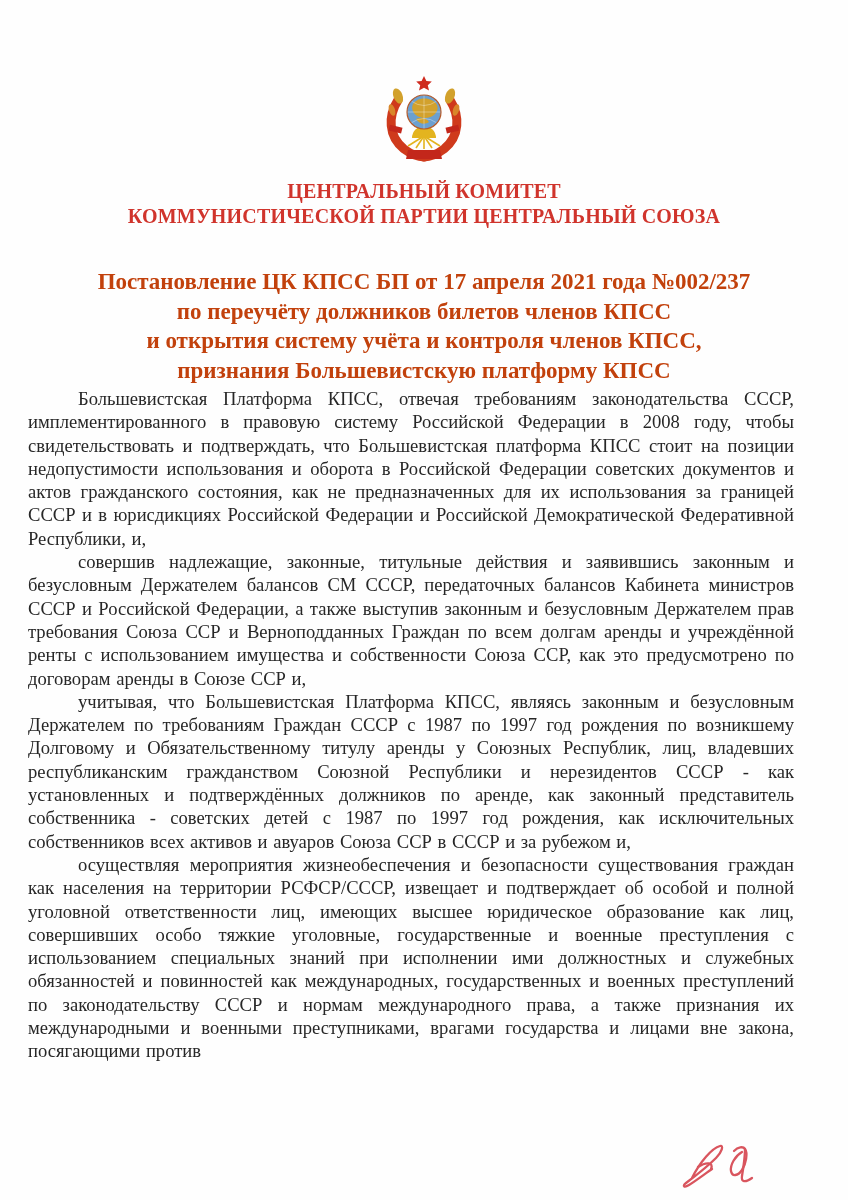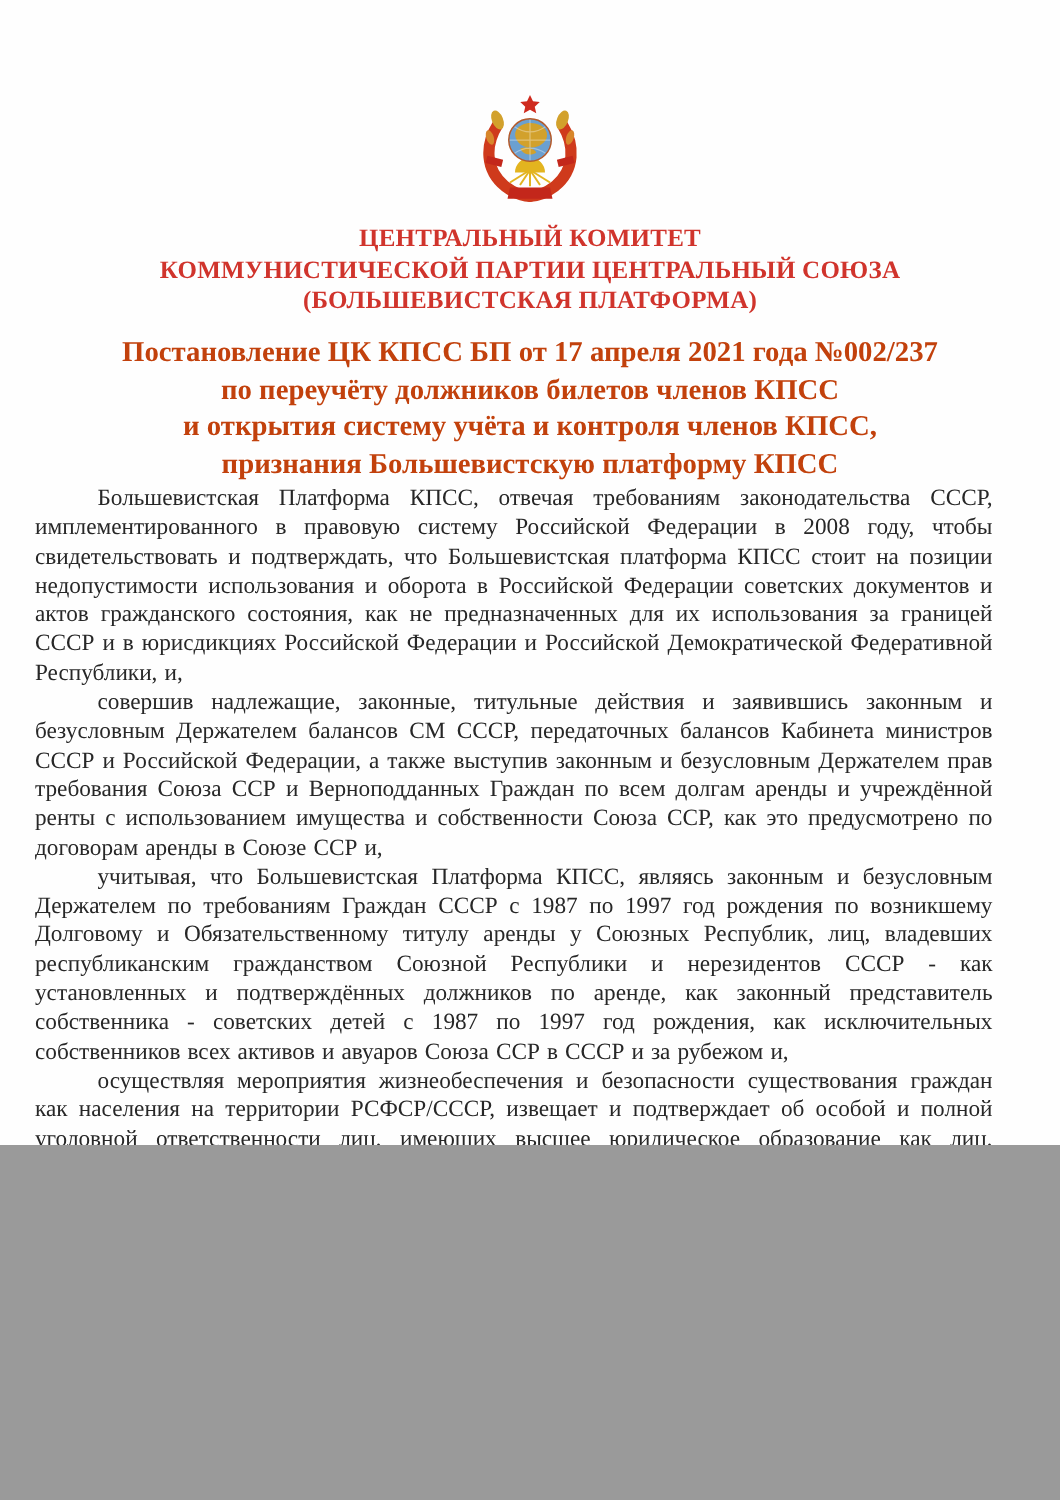--- a/index.html
+++ b/index.html
@@ -1,18 +1,18 @@
 <!DOCTYPE html>
 <html lang="ru"><head>
 <meta charset="utf-8">
 <style>
   html,body{margin:0;padding:0;background:#9a9a9a;}
   .page{
     position:relative;
-    width:848px;height:916px;
+    width:848px;height:1200px;
     margin:0 auto;
     background:#fefefe;
     font-family:"Liberation Serif", serif;
     overflow:hidden;
   }
   
   .emblem{
     position:absolute;top:74px;left:50%;
     transform:translateX(-50%);
     width:84px;height:90px;
@@ -88,21 +88,20 @@
 
       <path d="M26,76 L58,76 L60,85 L24,85 Z" fill="#c3271b"></path>
 
       <path d="M42,2 l2.4,5 5.4,0.6 -4,3.7 1.2,5.3 -5,-2.8 -5,2.8 1.2,-5.3 -4,-3.7 5.4,-0.6 Z" fill="#cf2a1e"></path>
     </svg>
   </div>
 
   <div class="org-header" style="color: rgb(208, 52, 44);">
     <div>ЦЕНТРАЛЬНЫЙ КОМИТЕТ</div>
     <div>КОММУНИСТИЧЕСКОЙ ПАРТИИ ЦЕНТРАЛЬНЫЙ СОЮЗА</div>
-    <div>(БОЛЬШЕВИСТСКАЯ ПЛАТФОРМА)</div>
   </div>
 
   <div class="doc-title">
     <div>Постановление ЦК КПСС БП от 17 апреля 2021 года №002/237</div>
     <div>по переучёту должников билетов членов КПСС</div>
     <div>и открытия систему учёта и контроля членов КПСС,</div>
     <div>признания Большевистскую платформу КПСС</div>
   </div>
 
   <div class="doc-body">

